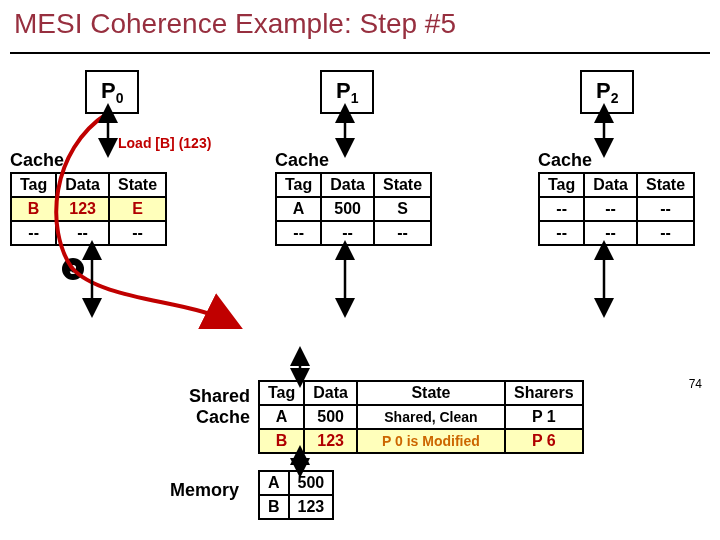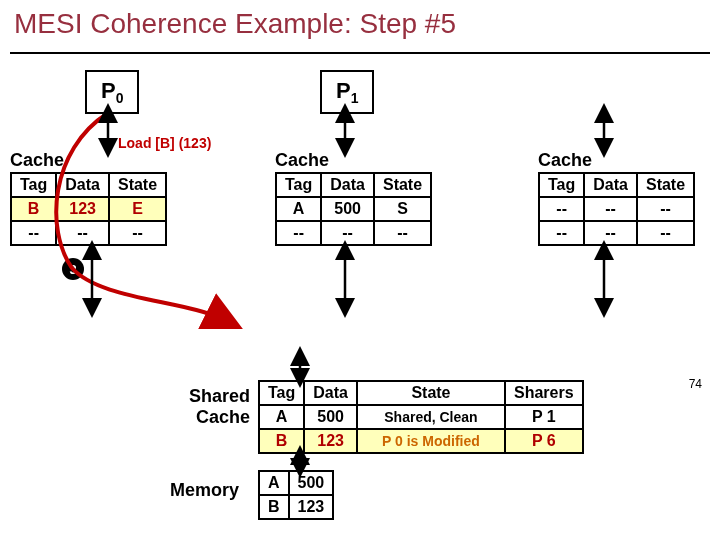--- a/index.html
+++ b/index.html
@@ -140,20 +140,23 @@
 <div class="slide">
 
   <div class="title">MESI Coherence Example: Step #5</div>
   <div class="title-rule"></div>
 
   <div class="pbox" style="left:85px; top:70px;">
     <span>P</span><sub>0</sub>
   </div>
   <div class="pbox" style="left:320px; top:70px;">
     <span>P</span><sub>1</sub>
+  </div>
+  <div class="pbox" style="left:580px; top:70px;">
+    <span>P</span><sub>2</sub>
   </div>
 
   <div class="load-label" style="left:118px; top:135px;">Load [B] (123)</div>
 
   <div class="sec-label" style="left:10px; top:150px;">Cache</div>
   <table class="ct" style="left:10px; top:172px;">
     <tbody>
         <tr>
           <th>Tag</th>
           <th>Data</th>

